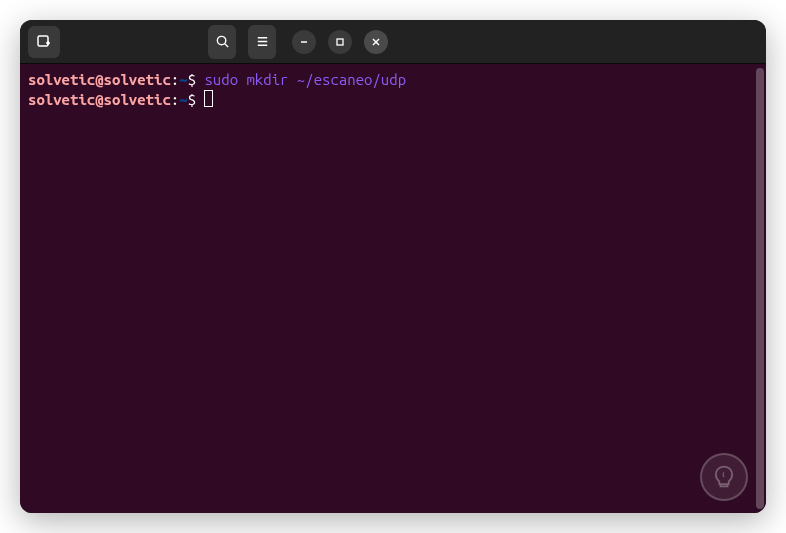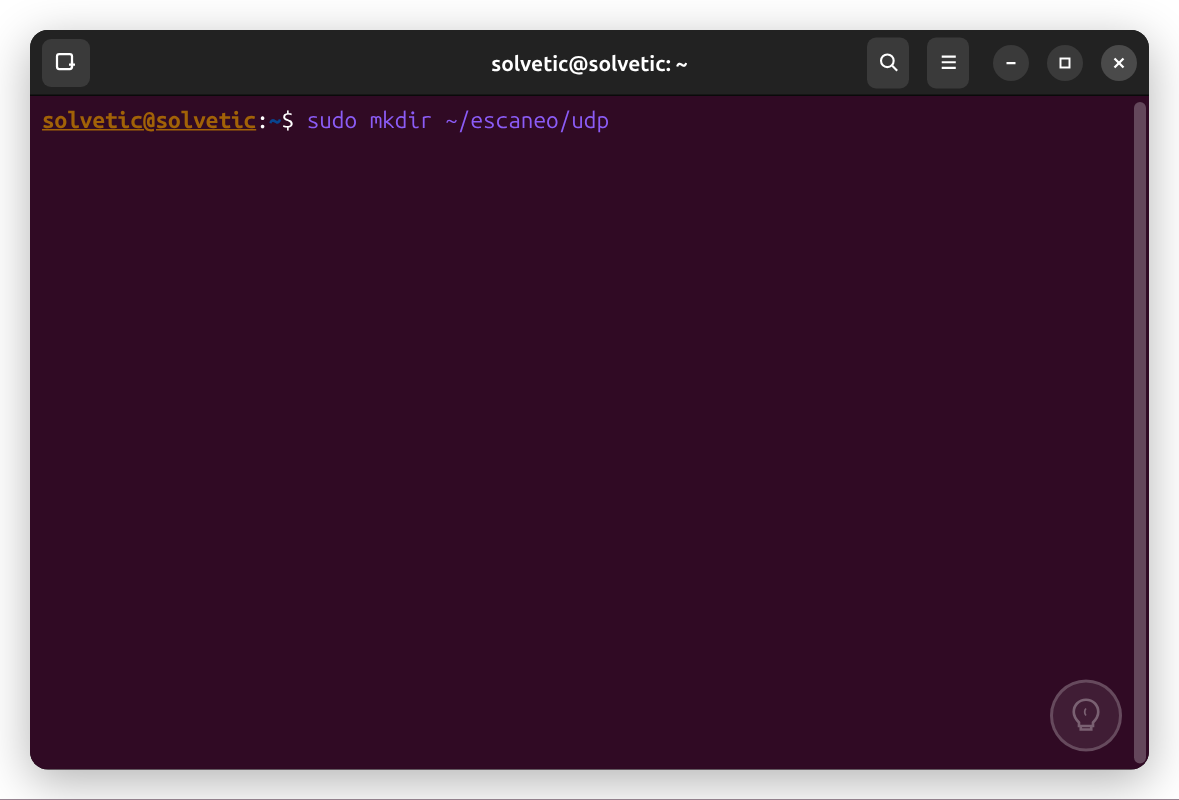--- a/index.html
+++ b/index.html
@@ -114,23 +114,22 @@
       position: relative;
       overflow: hidden;
     }
     
     .terminal-line {
       white-space: pre;
       font-family: 'Ubuntu Mono', 'DejaVu Sans Mono', monospace;
     }
     
     .user-host {
-      color: #a16207;
+      color: #fca5a5;
       font-weight: bold;
-      text-decoration: underline;
     }
     
     .colon {
       color: #ffffff;
     }
     
     .path {
       color: #08458f;
       font-weight: bold;
     }
@@ -187,21 +186,20 @@
   <div class="titlebar">
     <div class="titlebar-left">
       <div class="tab-btn">
         <svg width="16" height="16" viewBox="0 0 16 16">
           <rect x="2" y="2" width="10" height="10" rx="1.5" fill="none" stroke="#ffffff" stroke-width="1.5"></rect>
           <line x1="10" y1="9" x2="14" y2="9" stroke="#ffffff" stroke-width="1.5"></line>
           <line x1="12" y1="7" x2="12" y2="11" stroke="#ffffff" stroke-width="1.5"></line>
         </svg>
       </div>
     </div>
-    <div class="titlebar-center">solvetic@solvetic: ~</div>
     <div class="titlebar-right">
       <div class="icon-btn">
         <svg width="15" height="15" viewBox="0 0 16 16">
           <circle cx="7" cy="7" r="4.5" fill="none" stroke="#ffffff" stroke-width="1.5"></circle>
           <line x1="10.5" y1="10.5" x2="14" y2="14" stroke="#ffffff" stroke-width="1.5"></line>
         </svg>
       </div>
       <div class="icon-btn">
         <svg width="15" height="15" viewBox="0 0 16 16">
           <line x1="3" y1="4" x2="13" y2="4" stroke="#ffffff" stroke-width="1.5"></line>
@@ -225,20 +223,21 @@
             <line x1="2" y1="2" x2="8" y2="8" stroke="#ffffff" stroke-width="1.5"></line>
             <line x1="8" y1="2" x2="2" y2="8" stroke="#ffffff" stroke-width="1.5"></line>
           </svg>
         </div>
       </div>
     </div>
   </div>
 
   <div class="terminal-body">
     <div class="terminal-line"><span class="user-host">solvetic@solvetic</span><span class="colon">:</span><span class="path">~</span><span class="prompt-symbol">$</span><span class="command"> sudo mkdir ~/escaneo/udp</span></div>
+    <div class="terminal-line"><span class="user-host">solvetic@solvetic</span><span class="colon">:</span><span class="path">~</span><span class="prompt-symbol">$</span><span class="command"> </span><span class="cursor"></span></div>
 
     <div class="scrollbar"></div>
 
     <div class="watermark">
       <svg width="28" height="28" viewBox="0 0 24 24">
         <path d="M12 3 C8 3 5 6 5 10 C5 13 7 15 8 16 L8 18 L16 18 L16 16 C17 15 19 13 19 10 C19 6 16 3 12 3 Z" fill="none" stroke="#ffffff" stroke-width="1.5"></path>
         <path d="M9 18 L9 20 L15 20 L15 18" fill="none" stroke="#ffffff" stroke-width="1.5"></path>
         <path d="M12 8 C11 9 11 11 12 12" fill="none" stroke="#ffffff" stroke-width="1"></path>
       </svg>
     </div>

